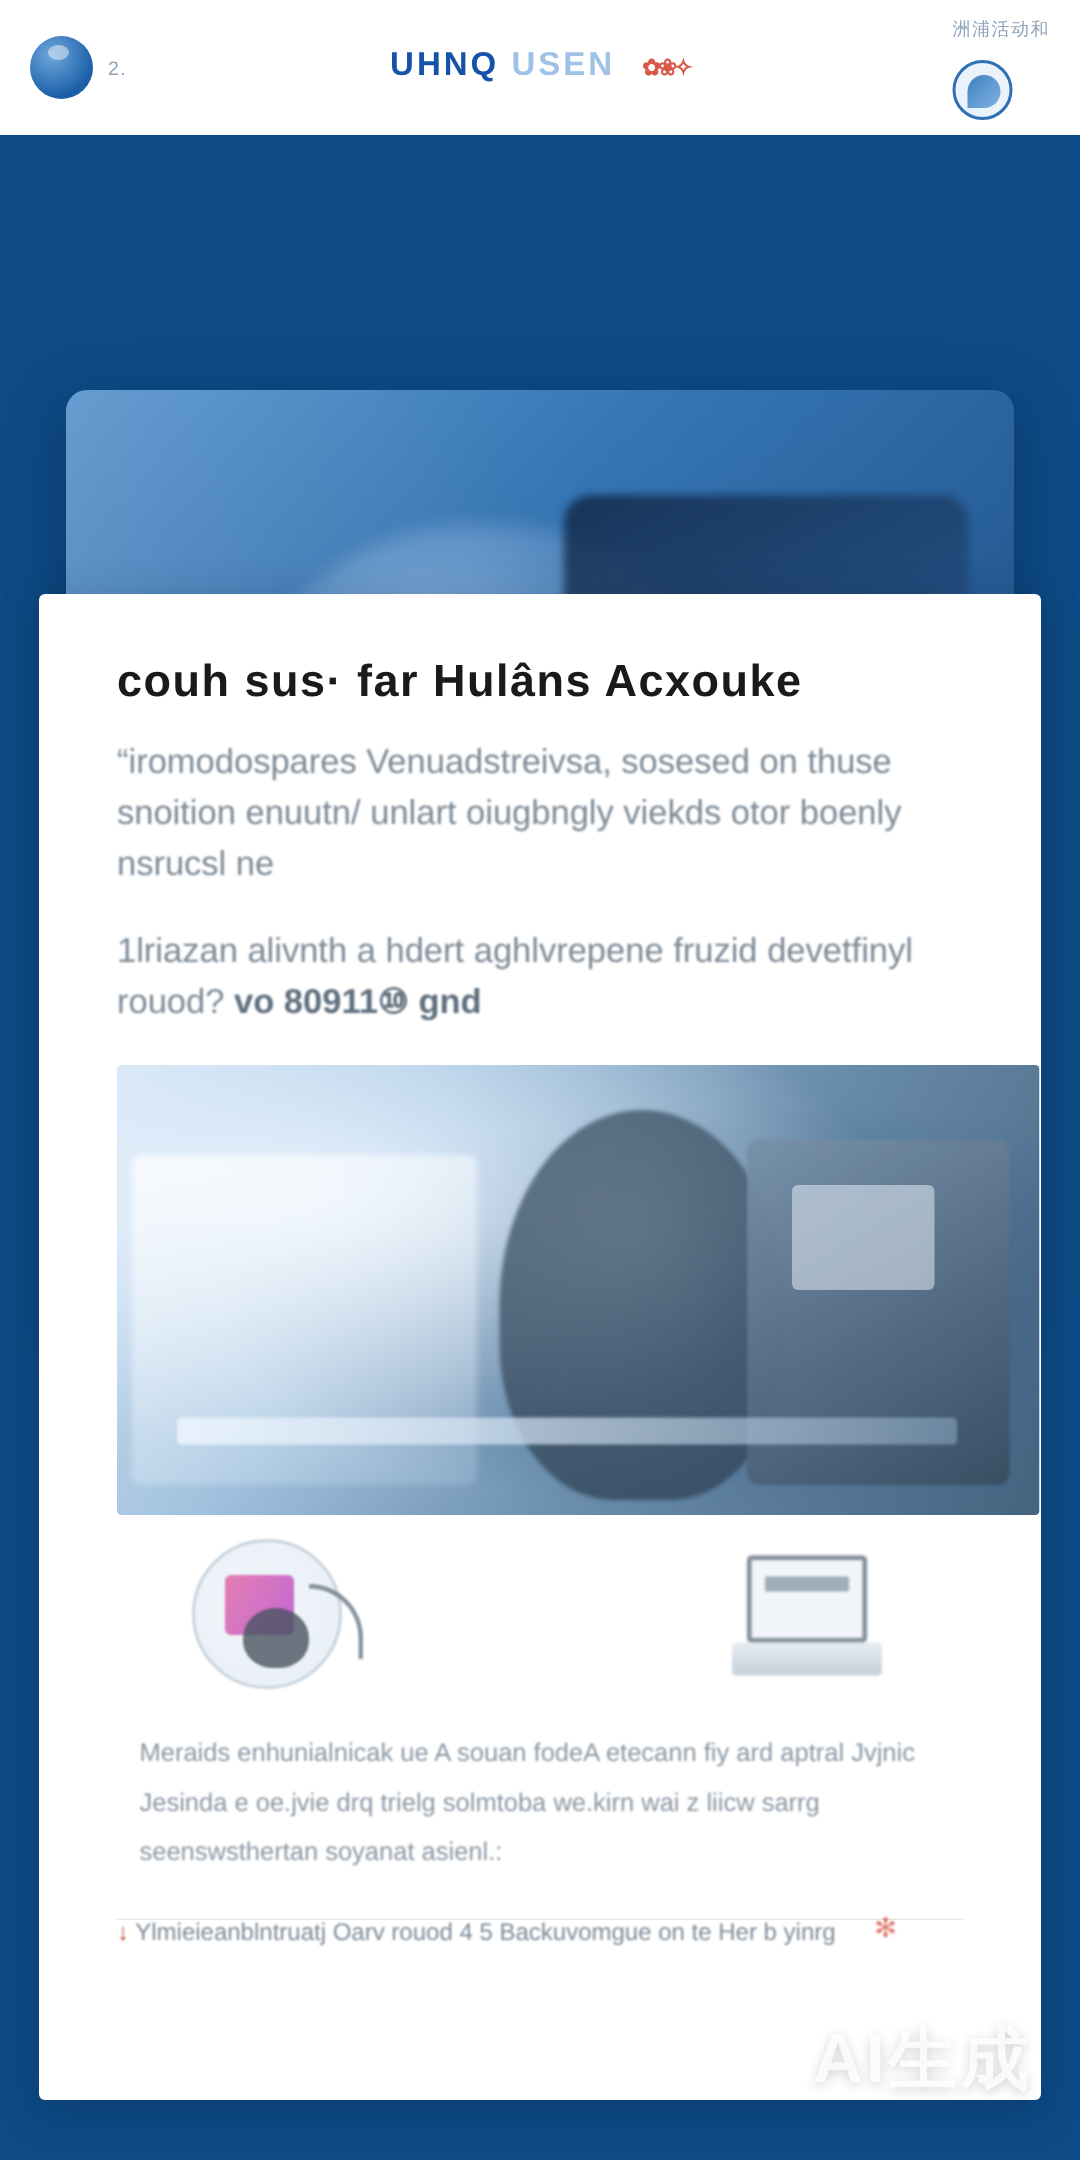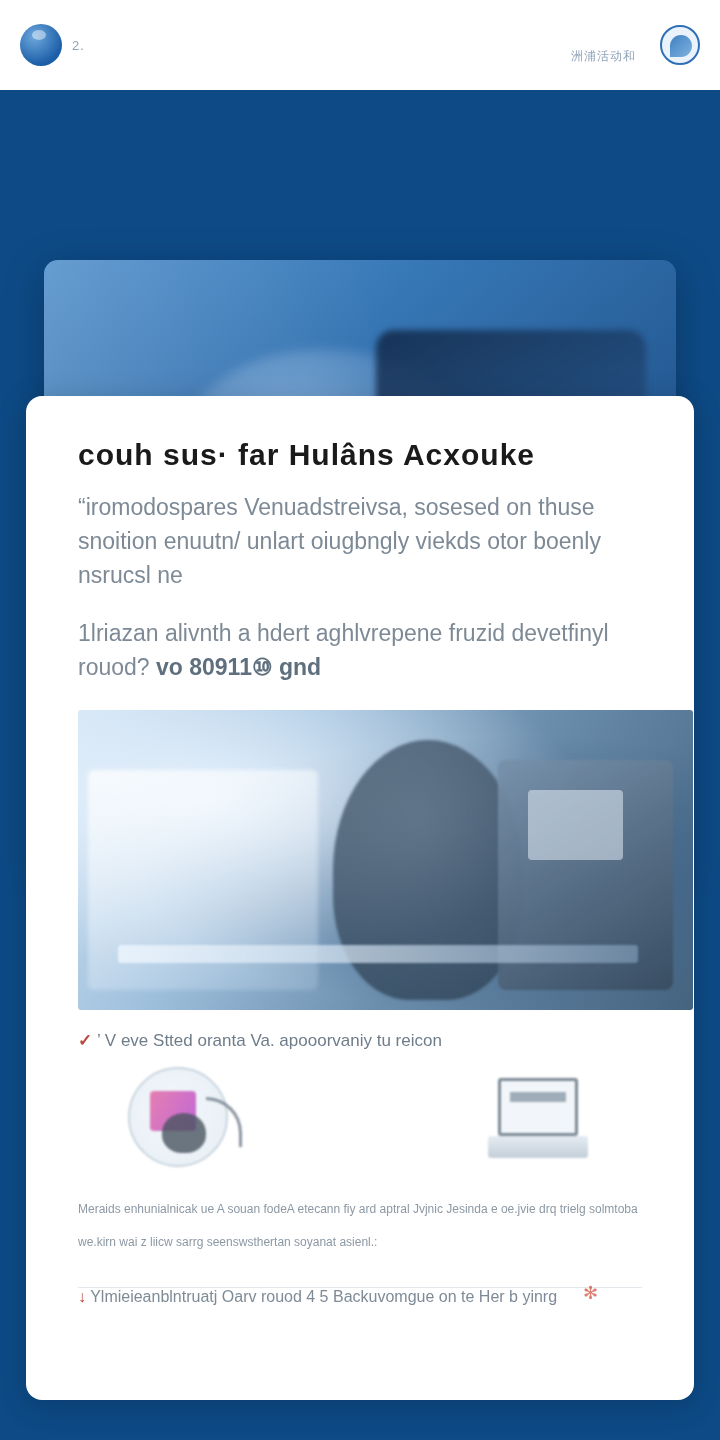--- a/index.html
+++ b/index.html
@@ -71,22 +71,23 @@
   .brand-deco {
     display: inline-block;
     margin-left: 10px;
     font-size: 15px;
     color: #d9584a;
     letter-spacing: -2px;
   }
   .topright {
     margin-left: auto;
     display: flex;
-    align-items: flex-end;
-    gap: 24px;
+    align-items: flex-start;
+    gap: 12px;
+    flex-direction: column;
   }
   .topright-text {
     font-size: 12px;
     color: #90a4b8;
     letter-spacing: 1px;
     filter: blur(0.5px);
   }
   .logo-circle {
     width: 40px; height: 40px;
     border-radius: 50%;
@@ -146,21 +147,21 @@
   }
 
   
   .card {
     position: absolute;
     left: 26px;
     top: 396px;
     width: 668px;
     height: 1004px;
     background: #ffffff;
-    border-radius: 16px;
+    border-radius: 4px;
     box-shadow: 0 6px 30px rgba(0,0,0,.18);
     overflow: hidden;
     z-index: 20;
   }
   .card-pad { padding: 42px 52px 0 52px; }
 
   .headline {
     font-size: 30px;
     font-weight: bold;
     color: #1a1a1a;
@@ -229,24 +230,25 @@
   .ib-tail{position:absolute;left:78px;top:30px;width:36px;height:50px;border:3px solid #6d7a87;border-left:none;border-bottom:none;border-radius:0 40px 0 0;opacity:.8;}
 
   .icon-blob2{ width:110px; height:95px; position:relative; filter: blur(0.9px); }
   .ib2-body{position:absolute;left:10px;top:8px;width:80px;height:58px;border:3px solid #7d8a96;border-radius:3px;background:#f2f6fa;}
   .ib2-slot{position:absolute;left:22px;top:22px;width:56px;height:10px;background:#9fadb9;}
   .ib2-base{position:absolute;left:0;top:66px;width:100px;height:22px;background:linear-gradient(#e6ecf2,#c4cfd9);border-radius:3px;}
 
   
   .body-text {
     margin-top: 26px;
-    font-size: 12px;
+    font-size: 17px;
     line-height: 33px;
     color: #8c98a4;
     filter: blur(0.7px);
+    margin-left: 15px;
   }
 
   .divider {
     margin-top: 28px;
     width: 100%;
     height: 1px;
     background: #e3e8ed;
   }
   .footnote {
     font-size: 16px;
@@ -287,20 +289,27 @@
       <div class="blob1"></div>
       <div class="blob2"></div>
       <div class="blob3"></div>
     </div>
   </div>
 
   <div class="topbar">
     <div class="avatar"></div>
     <span class="avatar-name">2.</span>
 
+    <div class="brand-wrap">
+      <div class="brand">
+        <span>UHNQ</span>
+        <span class="soft">USEN</span>
+        <span class="brand-deco">✿❀✧</span>
+      </div>
+    </div>
 
     <div class="topright">
       <span class="topright-text">洲浦活动和</span>
       <div class="logo-circle"></div>
     </div>
   </div>
 
   <div class="card">
     <div class="card-pad">
 
@@ -314,24 +323,20 @@
       </div>
 
       <div class="content-photo">
         <div class="cp-a"></div>
         <div class="cp-b"></div>
         <div class="cp-c"></div>
         <div class="cp-d"></div>
         <div class="cp-e"></div>
       </div>
 
-      <div class="caption">
-        <span class="mark">✓</span>
-        <span>’ V eve Stted oranta Va. apooorvaniy tu reicon</span>
-      </div>
 
       <div class="icon-row">
         <div class="icon-blob">
           <div class="ib-circle"></div>
           <div class="ib-pink"></div>
           <div class="ib-dark"></div>
           <div class="ib-tail"></div>
         </div>
         <div class="icon-blob2">
           <div class="ib2-body"></div>
@@ -346,14 +351,15 @@
 
       <div class="footnote">
         <span class="mark">↓</span>
         <span>Ylmieieanblntruatj Oarv rouod 4 5 Backuvomgue on te Her b yinrg</span>
         <span class="redseal">✻</span>
       </div>
 
     </div>
   </div>
 
+  <div class="watermark">AI生成</div>
 
 </div>
 
 </body></html>

